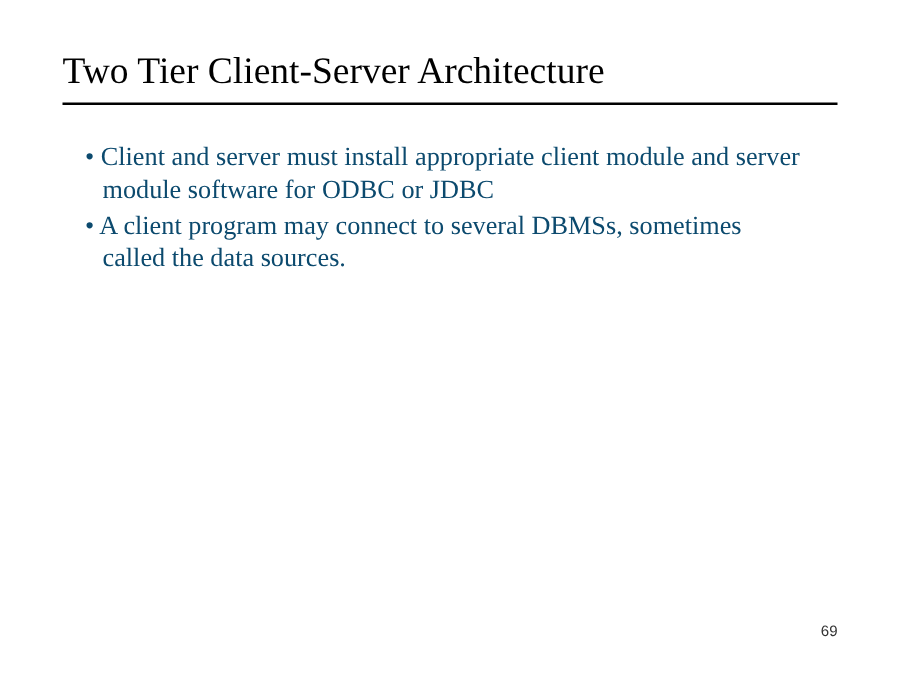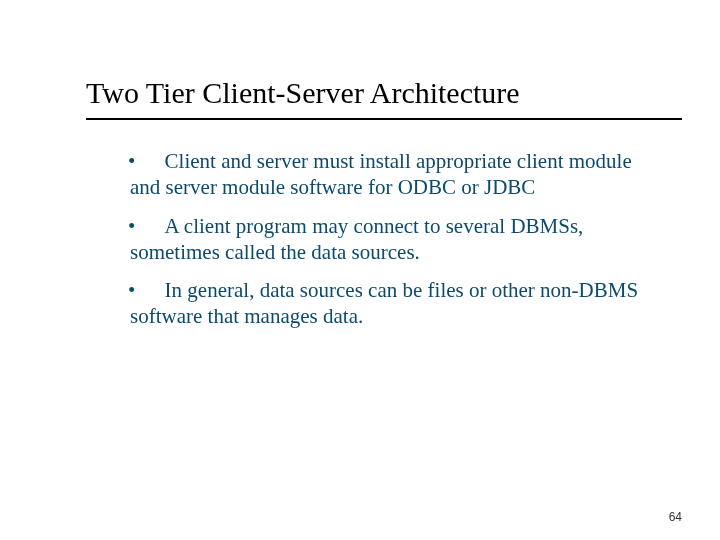--- a/index.html
+++ b/index.html
@@ -1,16 +1,16 @@
 <!DOCTYPE html>
 <html><head>
   <meta charset="utf-8">
   <style>
     * {
-      margin: 12px;
+      margin: 0;
       padding: 0;
       box-sizing: border-box;
     }
     body {
       width: 720px;
       height: 540px;
       background: #ffffff;
       font-family: "Times New Roman", Times, serif;
       position: relative;
       padding: 40px 50px;
@@ -52,18 +52,15 @@
 
 <h1 class="title">Two Tier Client-Server Architecture</h1>
 
 <div class="bullets">
   <div class="bullet-item">
     <span class="bullet-marker">• </span><span>Client and server must install appropriate client module and server module software for ODBC or JDBC</span>
   </div>
   <div class="bullet-item">
     <span class="bullet-marker">• </span><span>A client program may connect to several DBMSs, sometimes called the data sources.</span>
   </div>
-  <div class="bullet-item">
-    <span class="bullet-marker">• </span><span>In general, data sources can be files or other non-DBMS software that manages data.</span>
-  </div>
 </div>
 
-<div class="page-number">64</div>
+<div class="page-number">69</div>
 
 </body></html>

